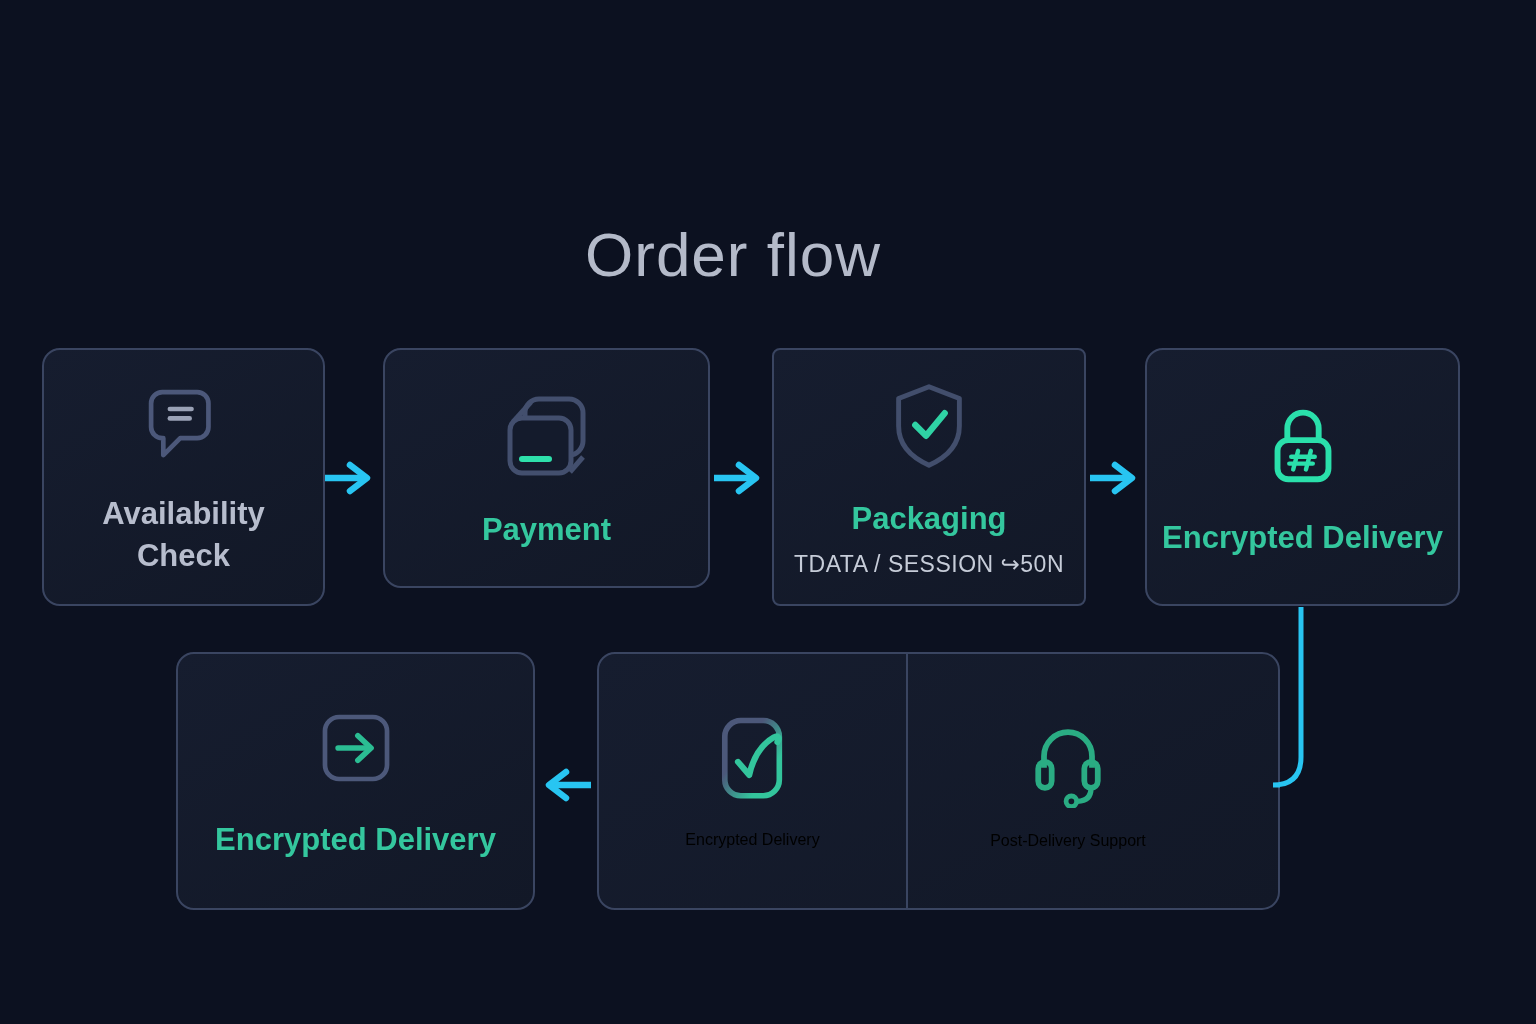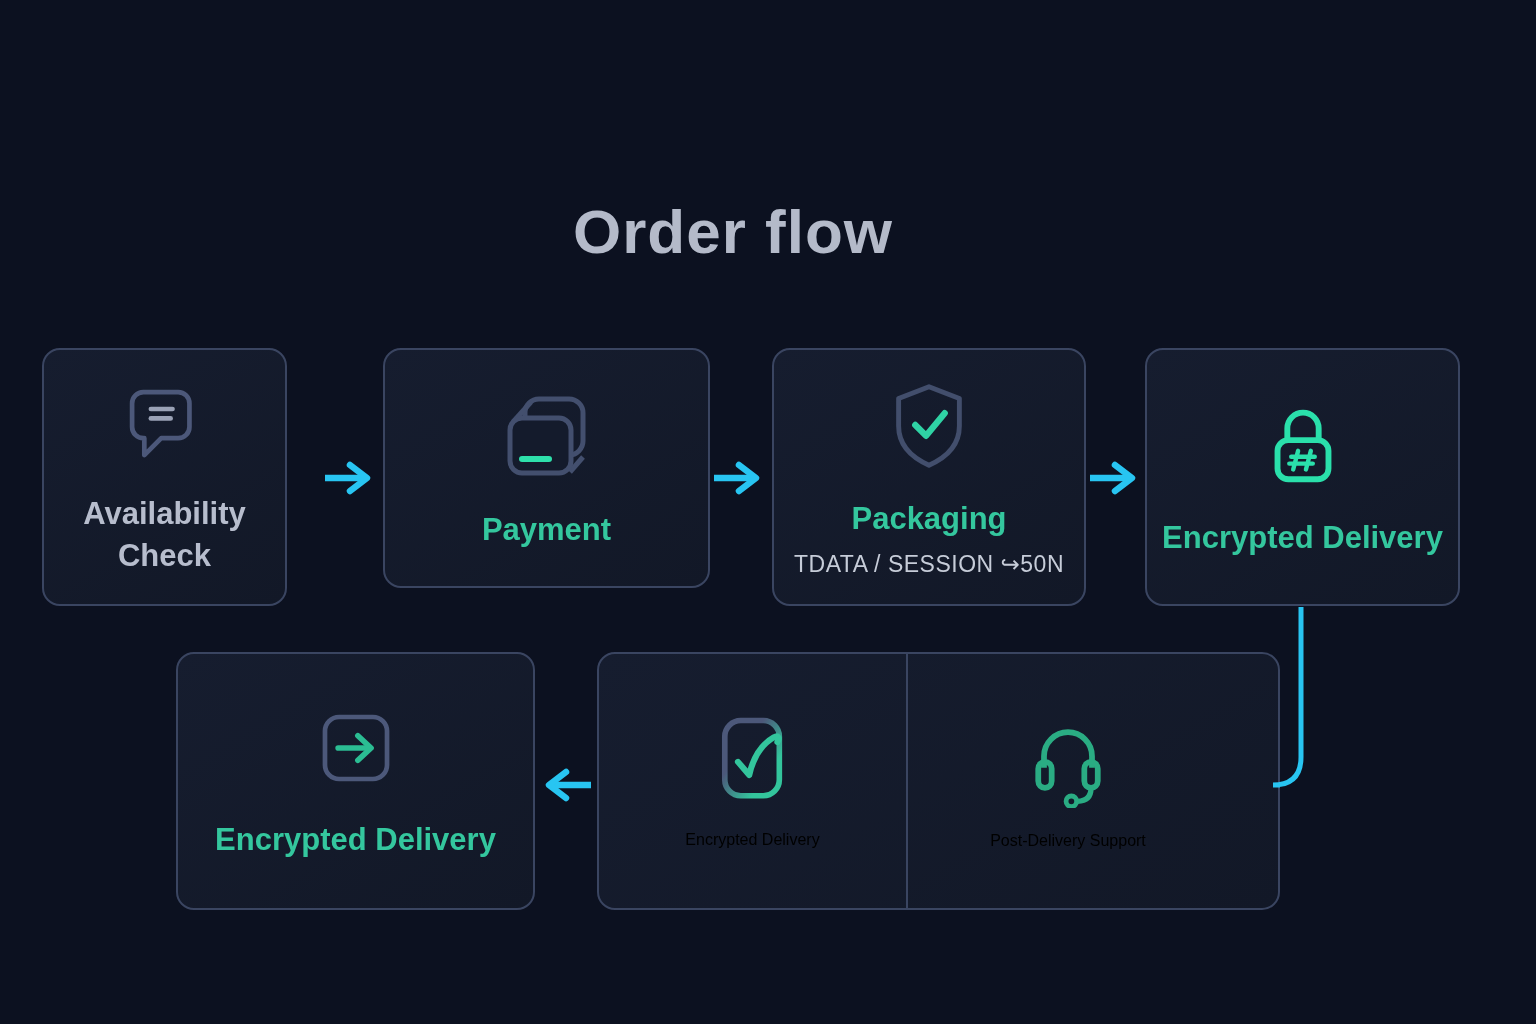--- a/index.html
+++ b/index.html
@@ -2,22 +2,22 @@
 <html><head>
 <meta charset="utf-8">
 <style>
   html,body{margin:0;padding:0;background:#0c1120;}
   .canvas{
     position:relative;width:1536px;height:1024px;overflow:hidden;
     background:#0c1120;
     font-family:"Liberation Sans",sans-serif;
   }
   .title{
-    position:absolute;top:196px;left:0;width:1466px;
-    text-align:center;font-size:62px;font-weight:700;
+    position:absolute;top:219px;left:0;width:1466px;
+    text-align:center;font-size:62px;font-weight:400;
     color:#b4bac9;letter-spacing:1px;
   }
   .node{
     position:absolute;box-sizing:border-box;
     background:linear-gradient(150deg,#161d2f 0%,#121827 100%);
     border:2px solid #3a4561;border-radius:18px;
     display:flex;flex-direction:column;align-items:center;justify-content:center;
     gap:24px;
   }
   .node .label{
@@ -45,21 +45,21 @@
   .arrow{position:absolute;}
   .icon{display:block;line-height:0;}
 </style>
 </head>
 <body>
 
 <div class="canvas">
 
   <div class="title">Order flow</div>
 
-  <div class="node" style="left:42px;top:348px;width:245px;height:258px;gap:21px;">
+  <div class="node" style="left:42px;top:348px;width:283px;height:258px;gap:21px;">
     <span class="icon">
       <svg width="94" height="94" viewBox="0 0 100 100" fill="none">
         <path d="M27 15 H64 A12 12 0 0 1 76 27 V52 A12 12 0 0 1 64 64 H46 L28 82 V64 H27 A12 12 0 0 1 15 52 V27 A12 12 0 0 1 27 15 Z" stroke="#4c587a" stroke-width="5" stroke-linejoin="round"></path>
         <path d="M35 33 H58" stroke="#9aa2b6" stroke-width="5" stroke-linecap="round"></path>
         <path d="M35 43 H56" stroke="#9aa2b6" stroke-width="5" stroke-linecap="round"></path>
       </svg>
     </span>
     <div class="label gray">Availability Check</div>
   </div>
 
@@ -69,21 +69,21 @@
         <rect x="28" y="14" width="58" height="56" rx="14" stroke="#434f6e" stroke-width="5"></rect>
         <path d="M16 37 L34 17" stroke="#434f6e" stroke-width="5"></path>
         <path d="M73 87 L86 72" stroke="#434f6e" stroke-width="5"></path>
         <rect x="13" y="33" width="61" height="55" rx="12" fill="#141b2c" stroke="#434f6e" stroke-width="5"></rect>
         <path d="M25 74 H52" stroke="#2ee0ab" stroke-width="6" stroke-linecap="round"></path>
       </svg>
     </span>
     <div class="label">Payment</div>
   </div>
 
-  <div class="node" style="left:772px;top:348px;width:314px;height:258px;">
+  <div class="node" style="left:772px;top:348px;width:314px;height:258px;border-radius:8px;">
     <span class="icon">
       <svg width="98" height="98" viewBox="0 0 100 100" fill="none">
         <path d="M50 11 L81 23 V51 C81 71 68 83 50 91 C32 83 19 71 19 51 V23 Z" stroke="#424e6c" stroke-width="5" stroke-linejoin="round"></path>
         <path d="M36 50 L47 61 L66 38" stroke="#2fd3a5" stroke-width="6.5" stroke-linecap="round" stroke-linejoin="round"></path>
       </svg>
     </span>
     <div class="label">Packaging</div>
     <div class="sublabel">TDATA / SESSION ↪50N</div>
   </div>
 

